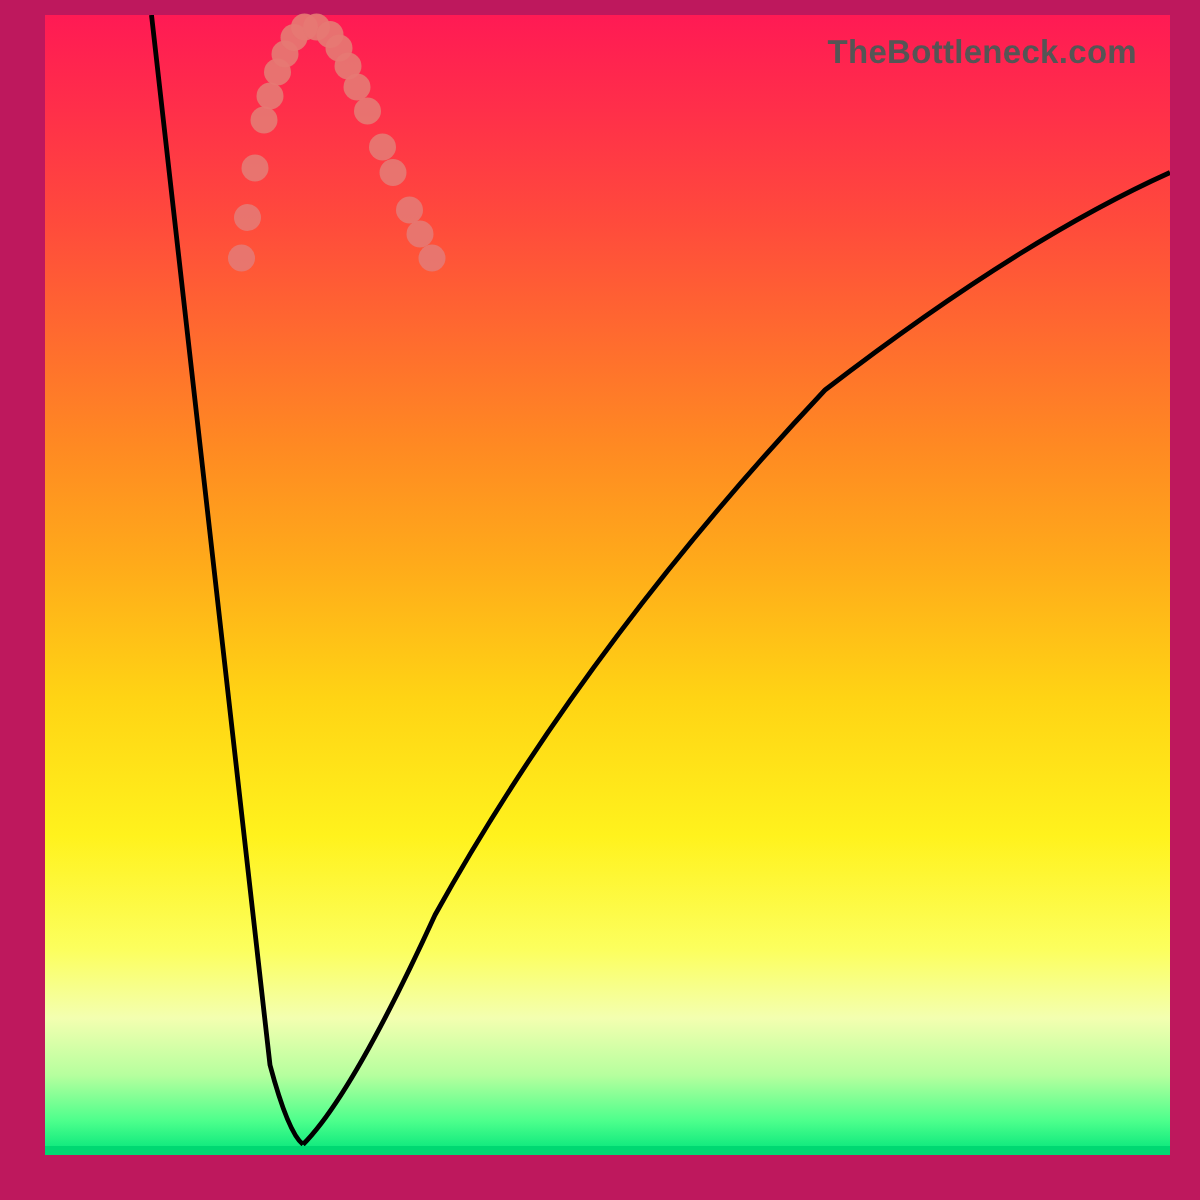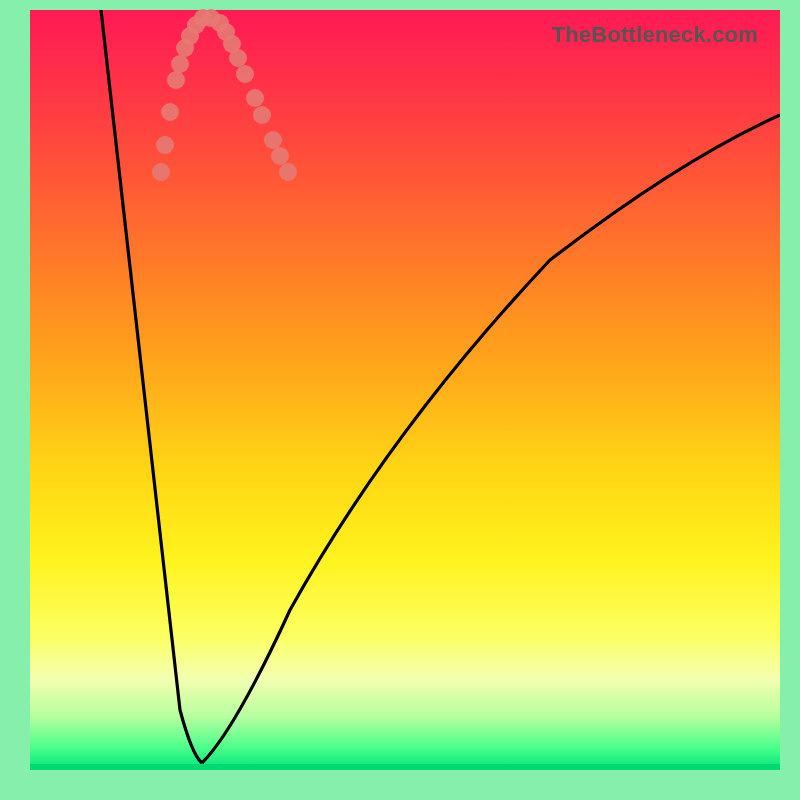--- a/index.html
+++ b/index.html
@@ -1,18 +1,18 @@
 <!DOCTYPE html>
 <html><head>
 <meta charset="utf-8">
 <style>
   html,body{margin:0;padding:0;width:800px;height:800px;overflow:hidden;background:#000;}
   .frame{
     position:absolute;left:0;top:0;width:800px;height:800px;
-    background:#86efac;
+    background:#be185d;
   }
   .plot{
     position:absolute;left:30px;top:10px;width:750px;height:760px;
     background:linear-gradient(to bottom,
       #ff1a54 0%,
       #ff2e4a 8%,
       #ff4a3c 18%,
       #ff6a2f 28%,
       #ff8a22 38%,
       #ffaa1a 48%,

